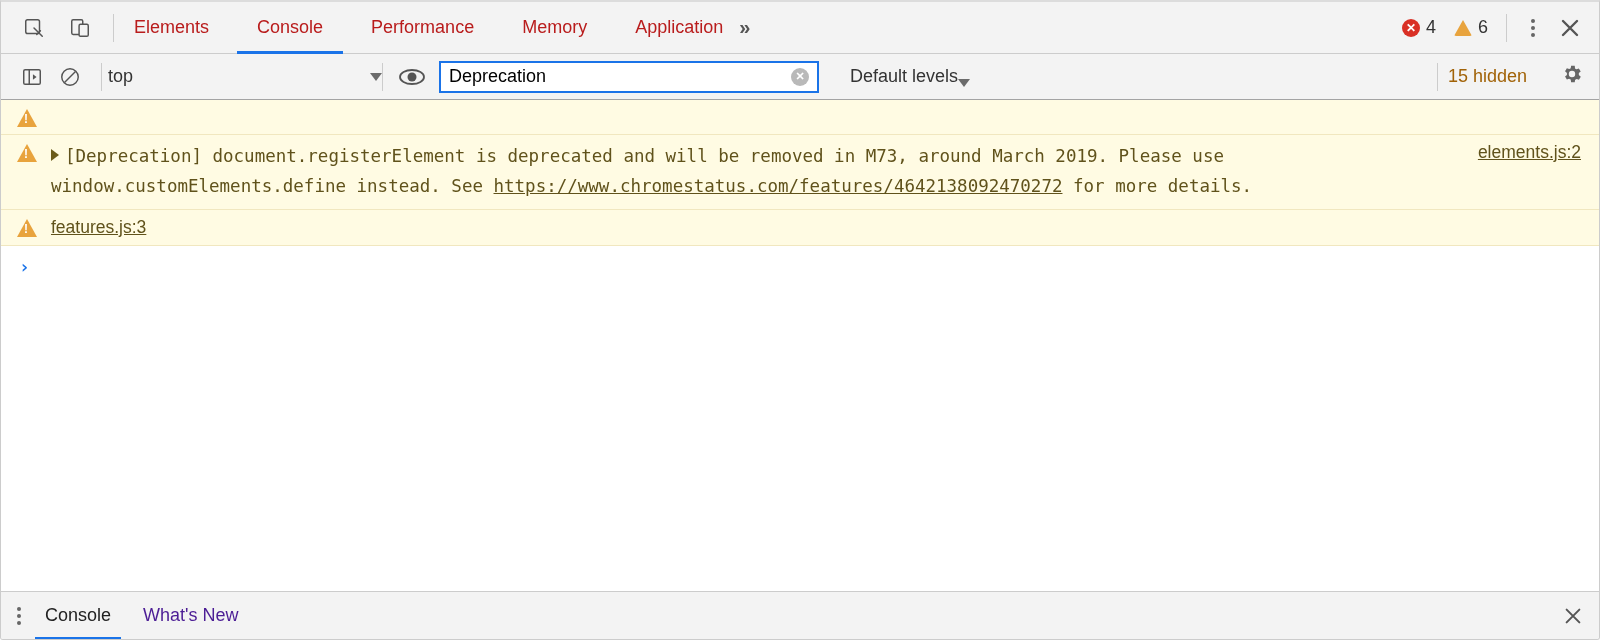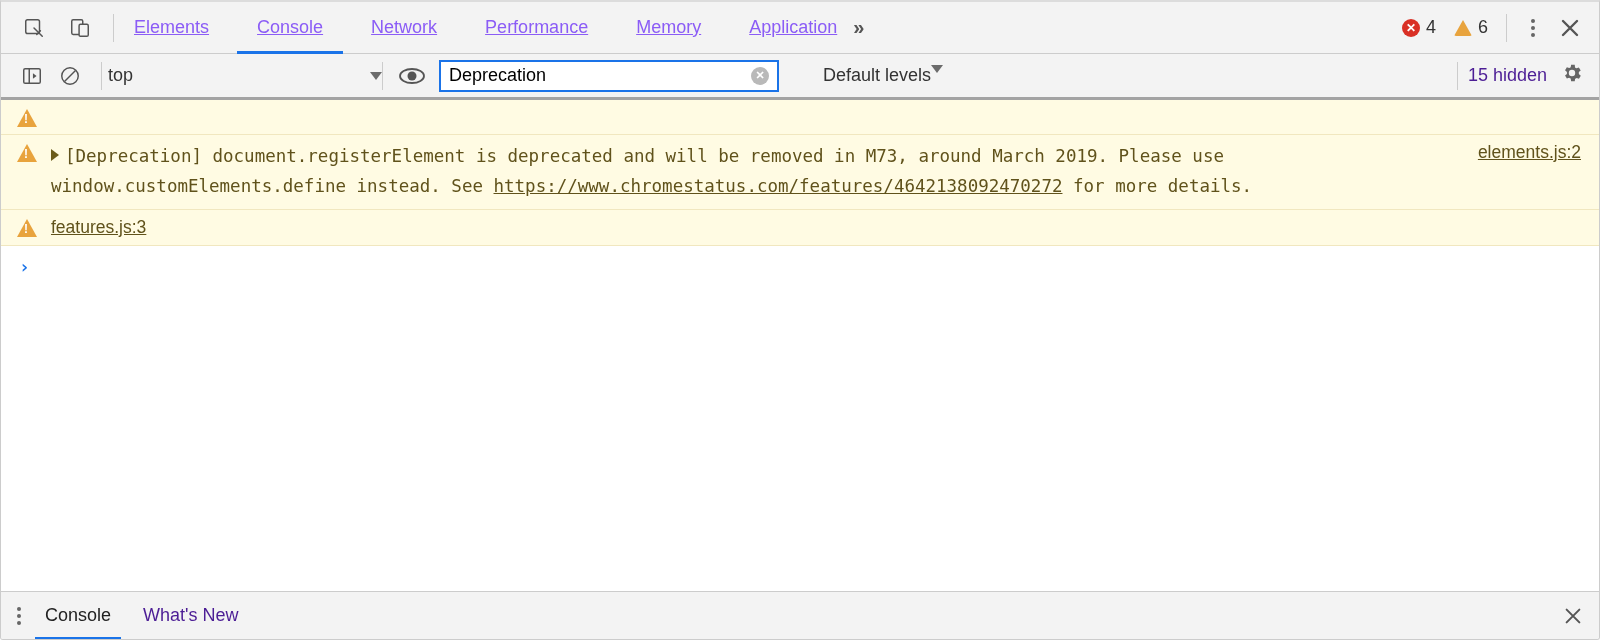--- a/index.html
+++ b/index.html
@@ -4,48 +4,48 @@
 <style>
   * { box-sizing: border-box; margin: 0; padding: 0; }
   html, body { width: 1600px; height: 640px; font-family: "Helvetica Neue", Arial, sans-serif; font-size: 13px; color: #333; background: #fff; overflow: hidden; }
   body { display: flex; flex-direction: column; border: 1px solid #ccc; border-top: 2px solid #dcdcdc; border-radius: 0 0 3px 3px; }
 
   
   .tabbar { height: 52px; background: #f3f3f3; border-bottom: 1px solid #ccc; display: flex; align-items: center; font-size: 18px; color: #333; }
   .tabbar .left-icons { display: flex; align-items: center; gap: 24px; padding: 0 22px; height: 100%; }
   .vsep { width: 1px; height: 28px; background: #ccc; }
   .tabbar .tabs { display: flex; align-items: stretch; height: 100%; margin-left: 10px; gap: 28px; }
-  .tab { display: flex; align-items: center; padding: 0 10px; height: 100%; color: #8b5cf6; cursor: default; position: relative; text-decoration: underline; }
+  .tab { display: flex; align-items: center; padding: 0 10px; height: 100%; color: #b91c1c; cursor: default; position: relative; }
   .tab.active::after { content: ""; position: absolute; left: -10px; right: -10px; bottom: -1px; height: 3px; background: #1a73e8; }
   .tabbar .spacer { flex: 1; }
   .tabbar .right { display: flex; align-items: center; gap: 18px; padding-right: 18px; }
   .badge { display: flex; align-items: center; gap: 6px; font-size: 18px; }
   .err-icon, .warn-icon-s { width: 18px; height: 18px; border-radius: 50%; display: inline-flex; align-items: center; justify-content: center; font-size: 12px; font-weight: bold; color: #fff; }
   .err-icon { background: #d93025; }
   .warn-icon-s { width: 0; height: 0; border-left: 9px solid transparent; border-right: 9px solid transparent; border-bottom: 16px solid #e8a33d; position: relative; border-radius: 2px; }
   .dots { display:flex; flex-direction:column; gap:3px; padding:6px; }
   .dots span { width:4px; height:4px; background:#666; border-radius:50%; }
   .close-x svg, .icon-btn svg { display:block; }
 
   .chevrons { font-size: 20px; color:#555; letter-spacing:-3px; font-weight:bold; padding:0 6px;}
 
   
-  .toolbar { height: 46px; background: #f3f3f3; border-bottom: 3px solid #a3a3a3; display: flex; align-items: center; font-size: 18px; color: #333; }
+  .toolbar { height: 46px; background: #f3f3f3; border-bottom: 1px solid #a3a3a3; display: flex; align-items: center; font-size: 18px; color: #333; }
   .toolbar .tgroup { display:flex; align-items:center; gap:16px; padding: 0 20px; }
   .context { display:flex; align-items:center; gap:6px; width: 280px; justify-content:space-between; padding-left:6px;}
   .context .label { flex:1; }
   .dropdown-caret { width:0; height:0; border-left:6px solid transparent; border-right:6px solid transparent; border-top:8px solid #6b6b6b; }
 
-  .filter-box { display:flex; align-items:center; height:32px; border:2px solid #1a73e8; background:#fff; width:340px; padding:0 8px; gap:20px; }
+  .filter-box { display:flex; align-items:center; height:32px; border:2px solid #1a73e8; background:#fff; width:380px; padding:0 8px; gap:20px; }
   .filter-box input { flex:1; border:none; outline:none; font-size:18px; font-family:inherit; background:transparent; }
   .clear-x { width:18px; height:18px; border-radius:50%; background:#b9b9b9; display:flex; align-items:center; justify-content:center; }
   .clear-x::before { content:"✕"; color:#fff; font-size:11px; font-weight:bold; }
 
-  .levels { display:flex; align-items:flex-start; margin-left:30px; }
-  .hidden-count { color:#4c1d95; font-size:18px; margin-right: 4px;}
+  .levels { display:flex; align-items:flex-end; margin-left:17px; }
+  .hidden-count { color:#a16207; font-size:18px; margin-right: 24px;}
   .toolbar .right { margin-left:auto; display:flex; align-items:center; gap:10px; padding-right:16px; }
   .gear svg { fill:#666; }
 
   
   .console { flex:1; overflow:auto; background:#fff; }
   .row { display:flex; padding: 7px 18px 7px 16px; gap: 12px; border-bottom:1px solid #f1e7bf; }
   .row.warn { background:#fffbe3; color:#60521b; }
   .row .icon-col { flex:0 0 22px; padding-top:2px; }
   .row .msg { flex:1; font-family: Menlo, Consolas, monospace; font-size:17.5px; line-height:1.7; word-break:break-word; white-space:pre-wrap; }
   .row .msg a { color:#60521b; text-decoration:underline; }
@@ -83,21 +83,20 @@
       <svg class="icon-svg" viewBox="0 0 24 24">
           <rect x="3" y="3" width="12" height="16" rx="1.5"></rect>
           <rect x="11" y="8" width="10" height="13" rx="1.5" fill="#f3f3f3"></rect>
         </svg>
     </span>
   </div>
   <div class="vsep"></div>
   <div class="tabs" id="tabs">
       <div class="tab">Elements</div>
       <div class="tab active">Console</div>
-      <div class="tab">Network</div>
       <div class="tab">Performance</div>
       <div class="tab">Memory</div>
       <div class="tab">Application</div>
     </div>
   <span class="chevrons">»</span>
   <div class="spacer"></div>
   <div class="right">
     <span class="badge">
       <span class="err-icon">✕</span>
       <span>4</span>

